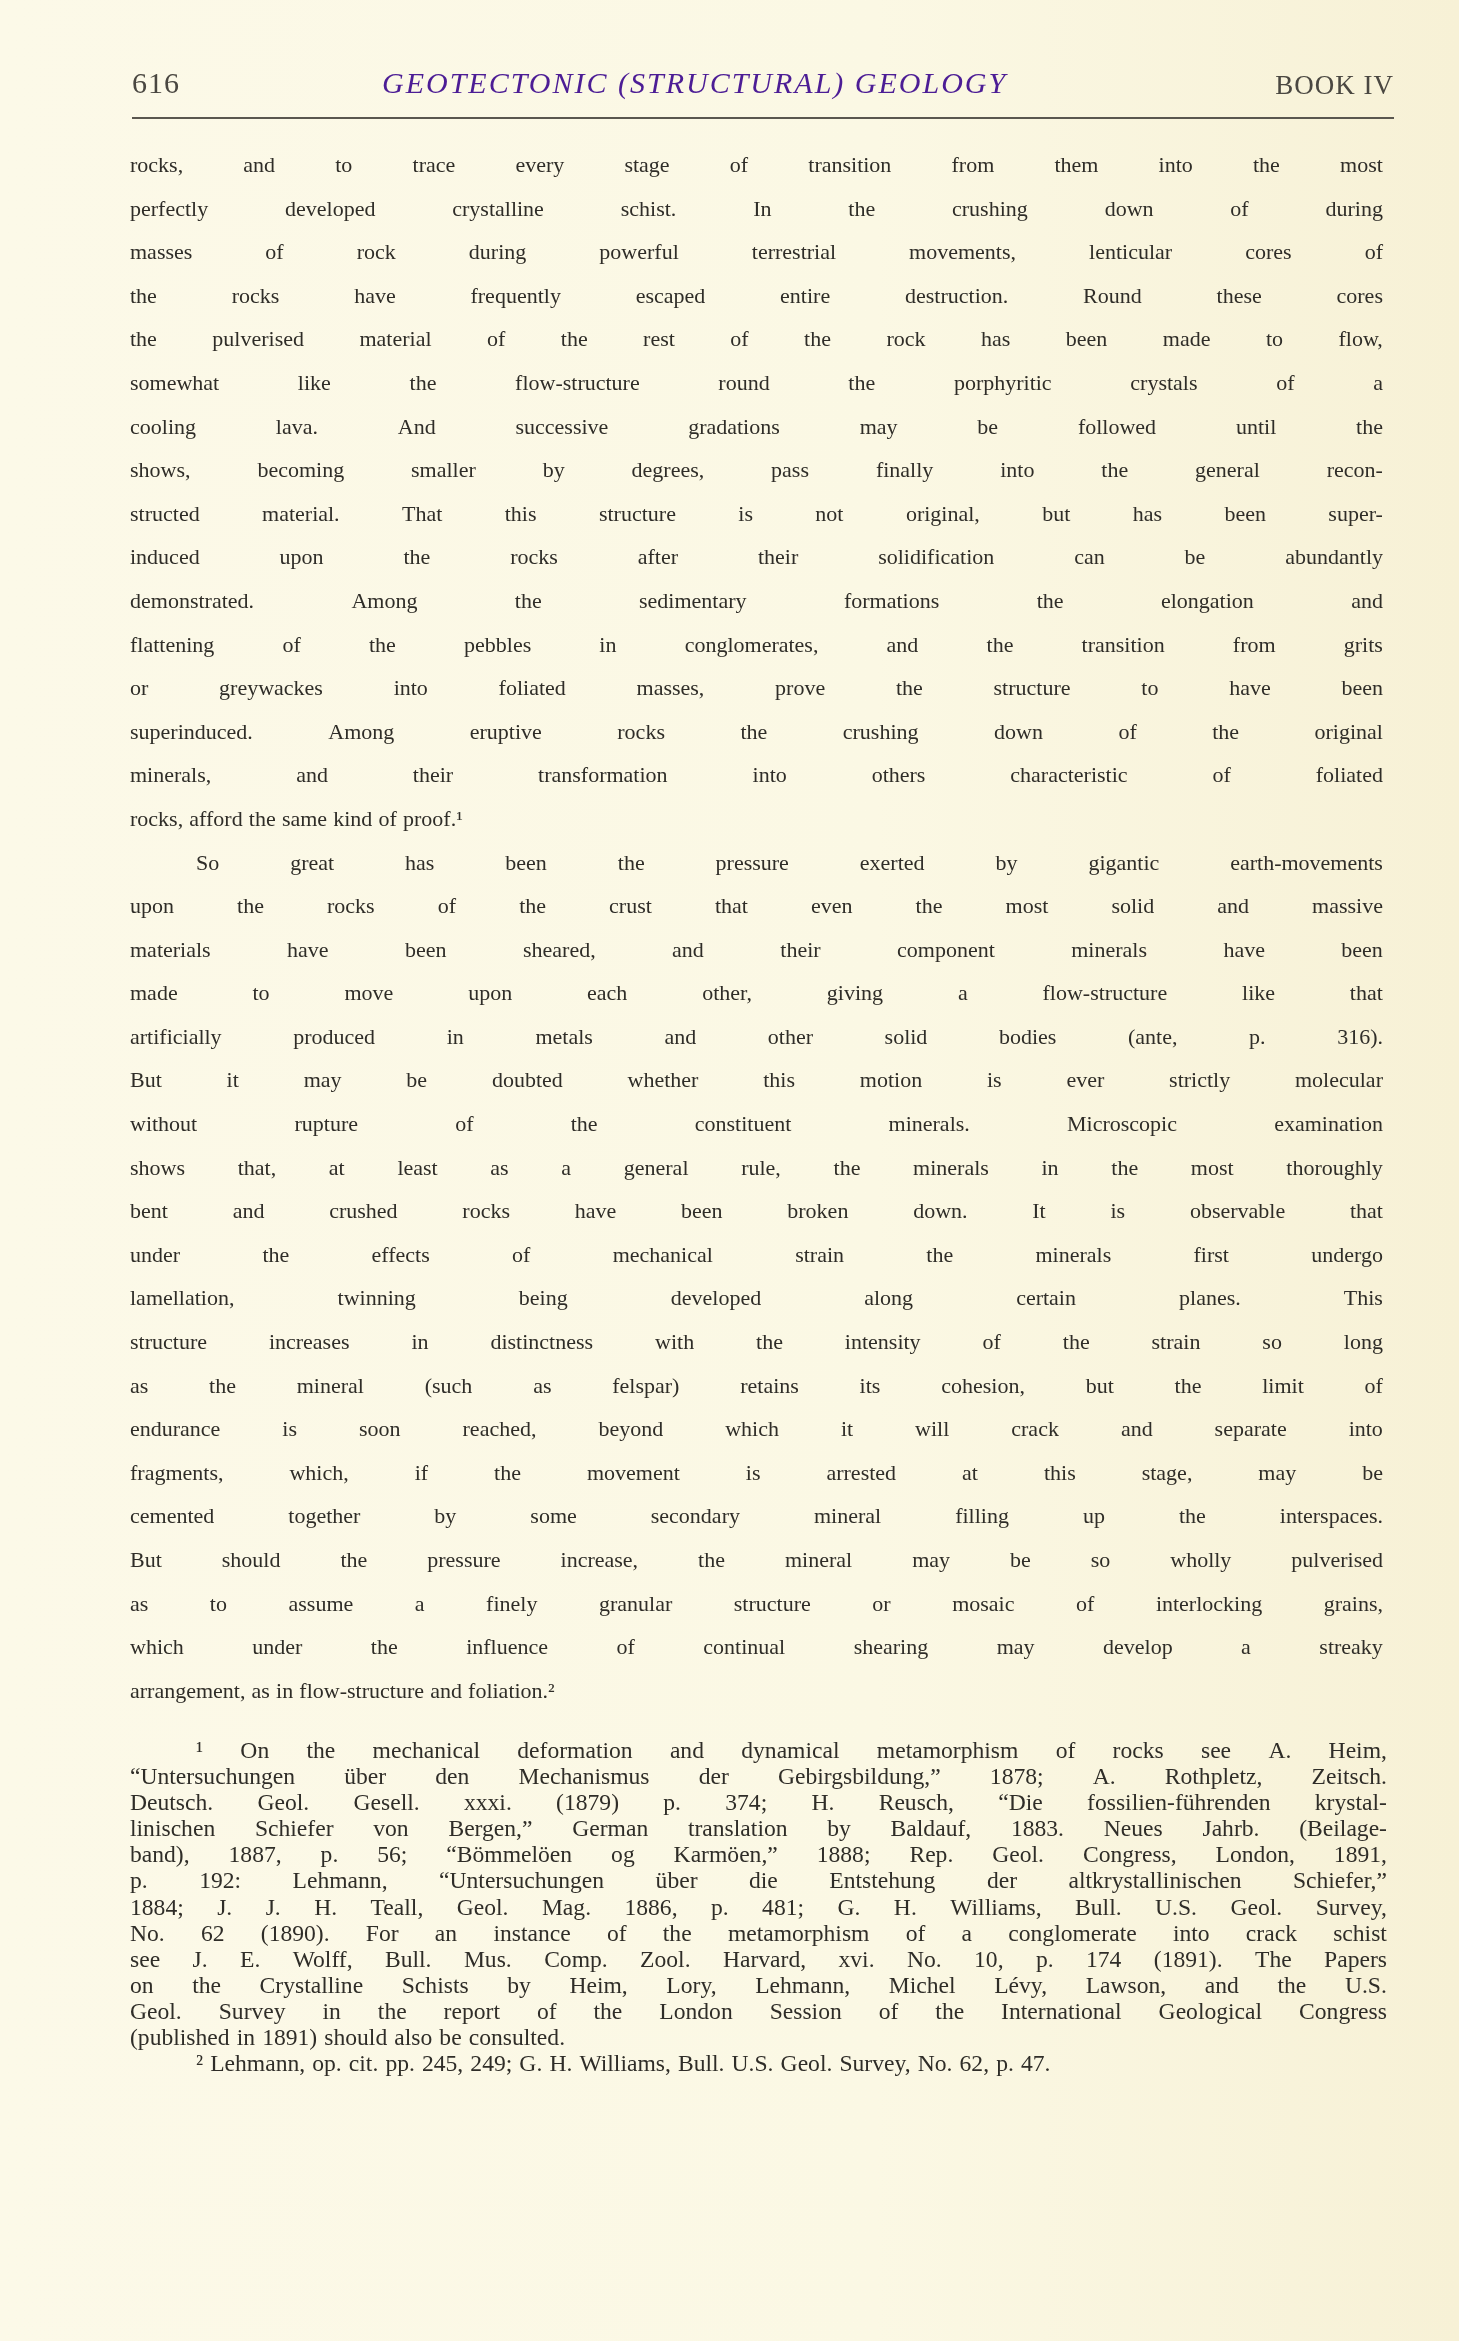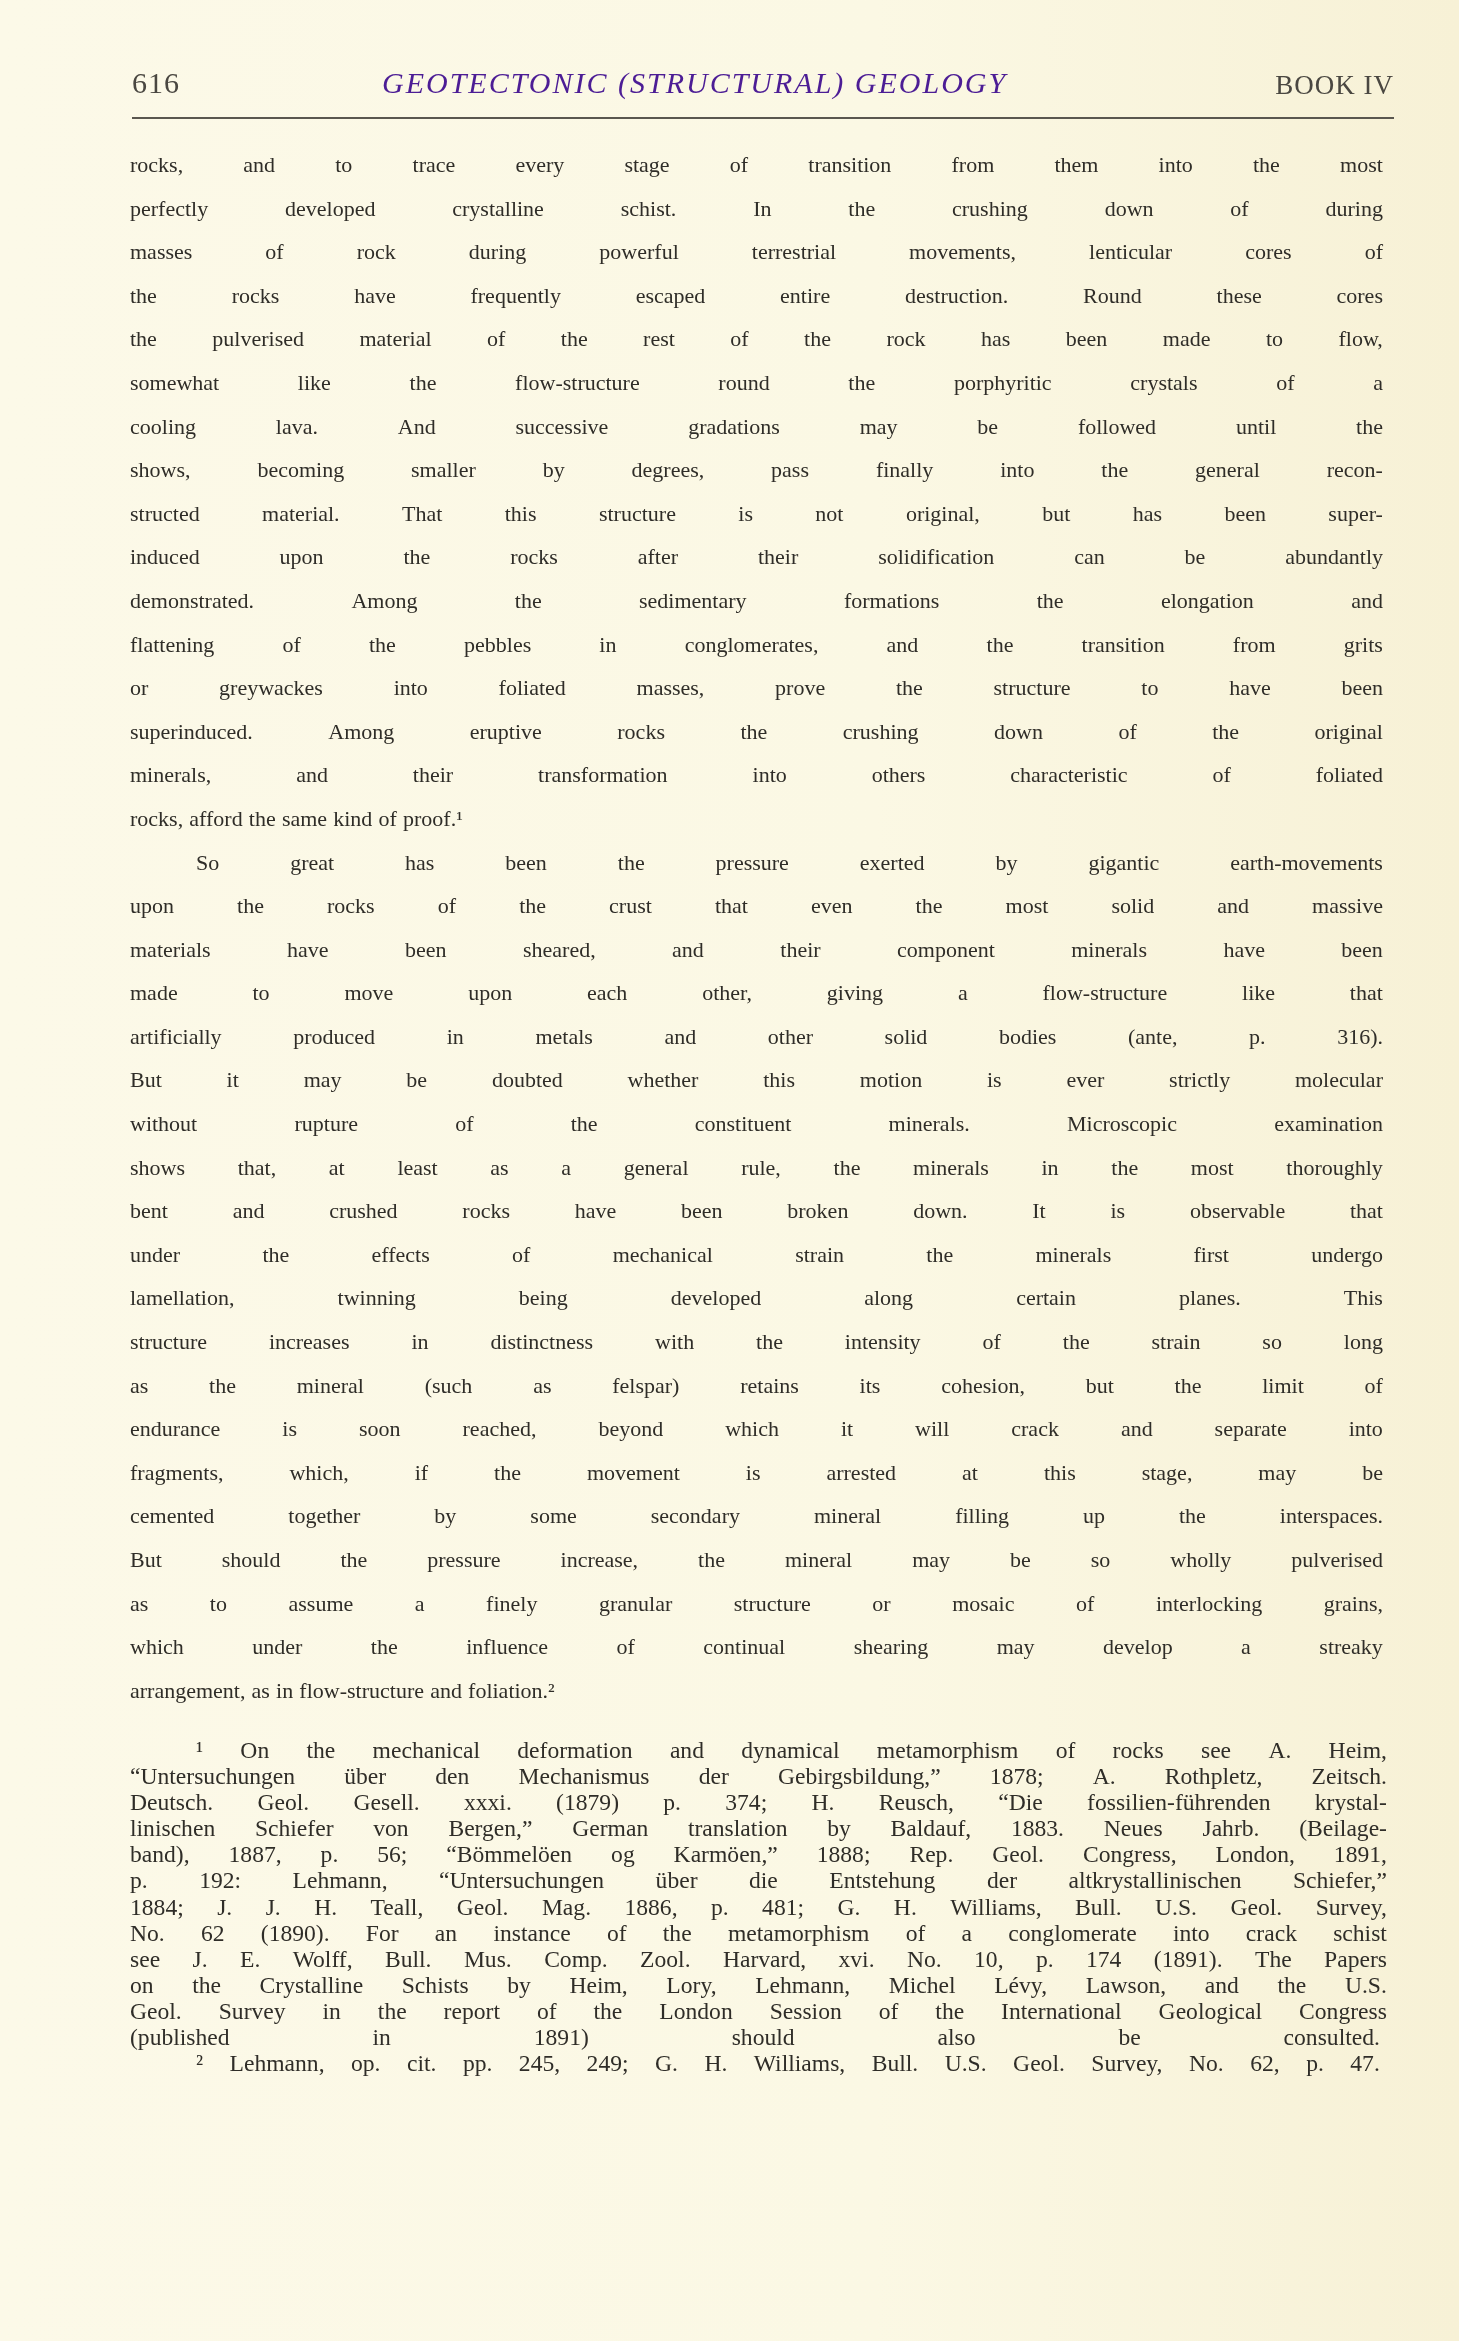--- a/index.html
+++ b/index.html
@@ -31,21 +31,21 @@
   .line.last { justify-content: flex-start; }
   .line.last span.w { margin-right: 0.28em; }
   .line.indent { padding-left: 66px; }
   .foot {
     position: absolute; left: 130px; top: 1737px; width: 1257px;
   }
   .fline {
     font-size: 23.6px; line-height: 26.1px; height: 26.1px;
     display: flex; justify-content: space-between; white-space: nowrap;
   }
-  .fline.last { justify-content: space-between; }
+  .fline.last { justify-content: flex-start; }
   .fline.last span.w { margin-right: 0.3em; }
   .fline.indent { padding-left: 66px; }
 </style>
 </head>
 <body>
 
 <div class="header">
   <span class="pageno">616</span>
   <span class="title">GEOTECTONIC (STRUCTURAL) GEOLOGY</span>
   <span class="book">BOOK IV</span>

